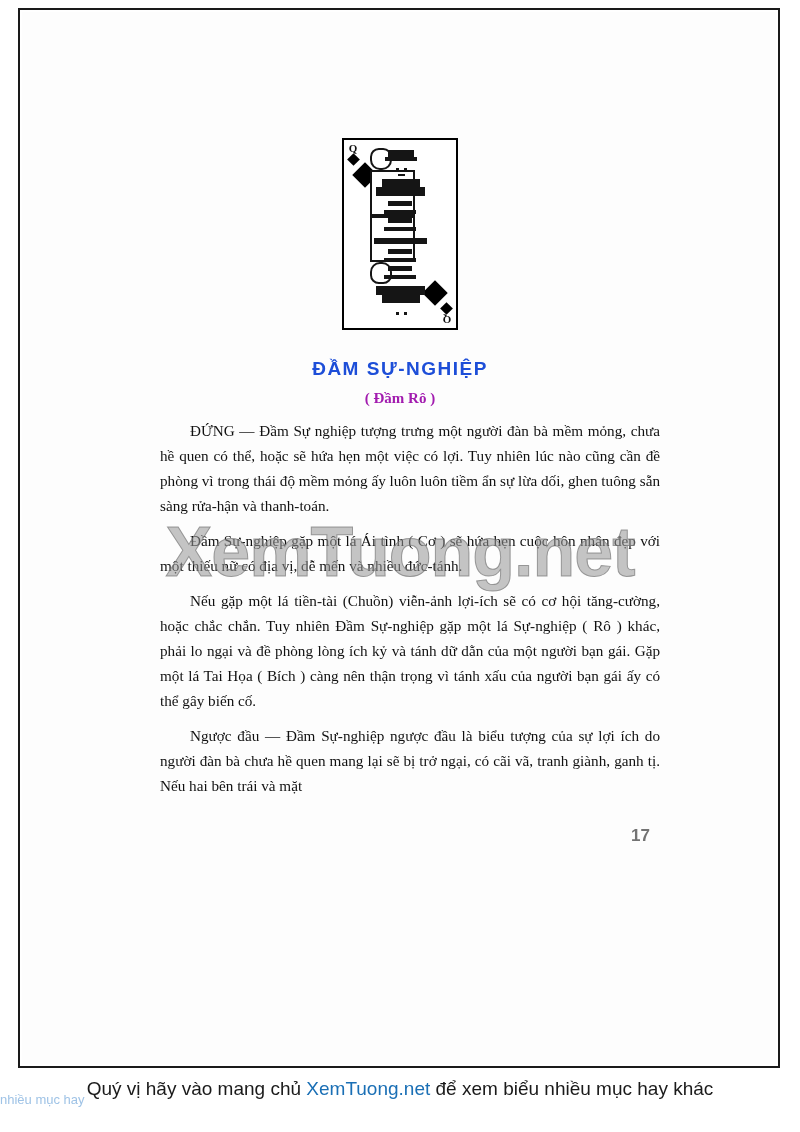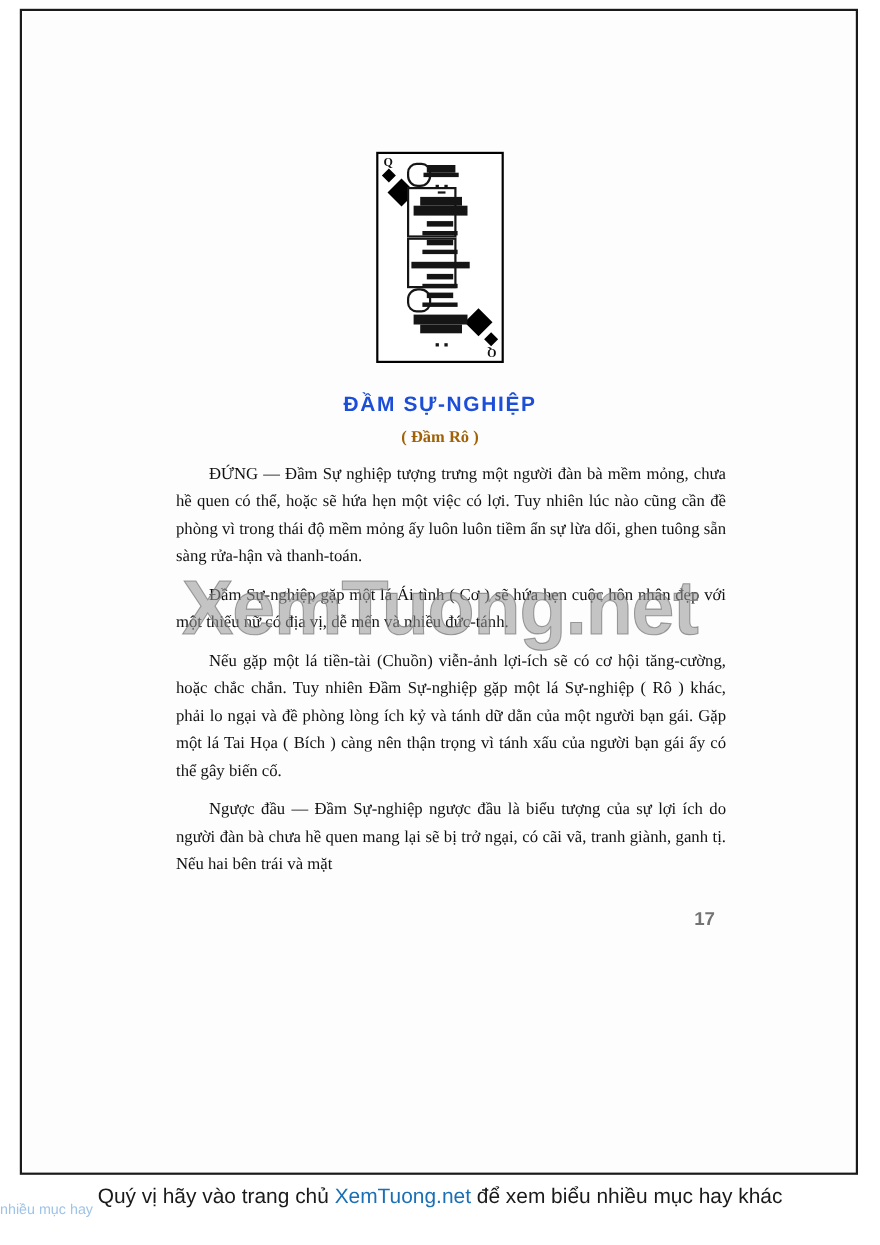--- a/index.html
+++ b/index.html
@@ -136,21 +136,21 @@
   }
   .subtitle {
     position: absolute;
     left: 0;
     top: 390px;
     width: 800px;
     text-align: center;
     font-family: "Liberation Serif", serif;
     font-weight: bold;
     font-size: 15px;
-    color: #a16207;
+    color: #a21caf;
   }
 
   
   .body-text {
     position: absolute;
     left: 160px;
     top: 418px;
     width: 500px;
     font-family: "Liberation Serif", serif;
     font-size: 15.2px;
@@ -271,17 +271,17 @@
     <p>Đầm Sự-nghiệp gặp một lá Ái tình ( Cơ ) sẽ hứa hẹn cuộc hôn nhân đẹp với một thiếu nữ có địa vị, dễ mến và nhiều đức-tánh.</p>
     <p>Nếu gặp một lá tiền-tài (Chuồn) viễn-ảnh lợi-ích sẽ có cơ hội tăng-cường, hoặc chắc chắn. Tuy nhiên Đầm Sự-nghiệp gặp một lá Sự-nghiệp ( Rô ) khác, phải lo ngại và đề phòng lòng ích kỷ và tánh dữ dằn của một người bạn gái. Gặp một lá Tai Họa ( Bích ) càng nên thận trọng vì tánh xấu của người bạn gái ấy có thể gây biến cố.</p>
     <p>Ngược đầu — Đầm Sự-nghiệp ngược đầu là biểu tượng của sự lợi ích do người đàn bà chưa hề quen mang lại sẽ bị trở ngại, có cãi vã, tranh giành, ganh tị. Nếu hai bên trái và mặt</p>
   </div>
 
   <div class="pageno">17</div>
 
   <div class="watermark">XemTuong.net</div>
 
   <div class="footer">
-    <span>Quý vị hãy vào trang chủ </span><span class="accent">XemTuong.net</span><span> để xem biểu nhiều mục hay khác</span>
+    <span>Quý vị hãy vào mang chủ </span><span class="accent">XemTuong.net</span><span> để xem biểu nhiều mục hay khác</span>
   </div>
   <div class="footer-ghost">nhiều mục hay</div>
 
 </div>
 
 </body></html>

